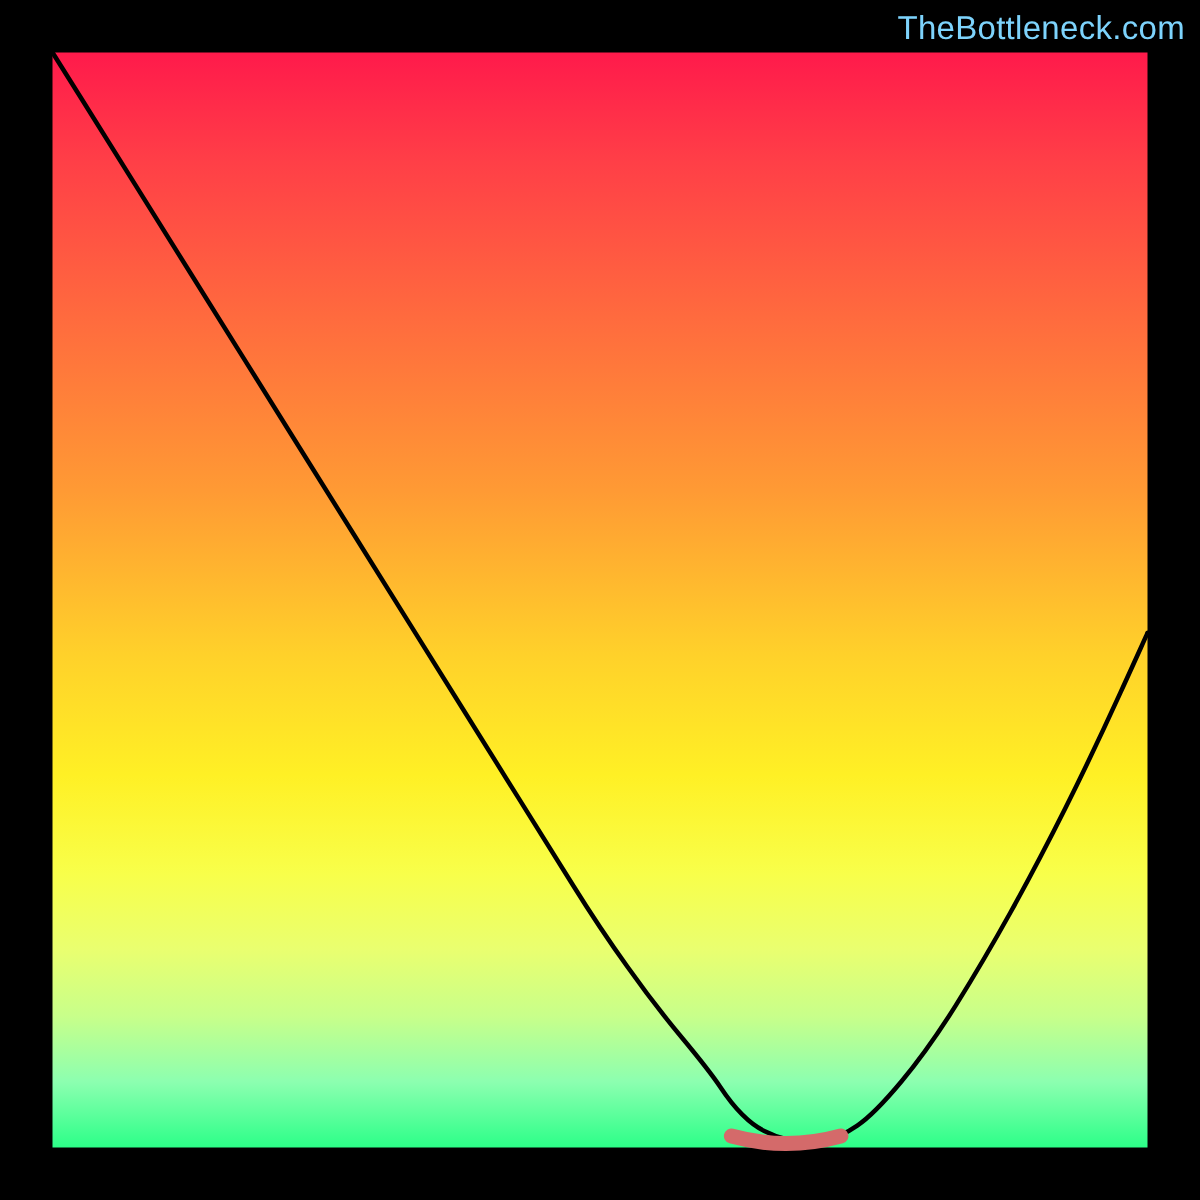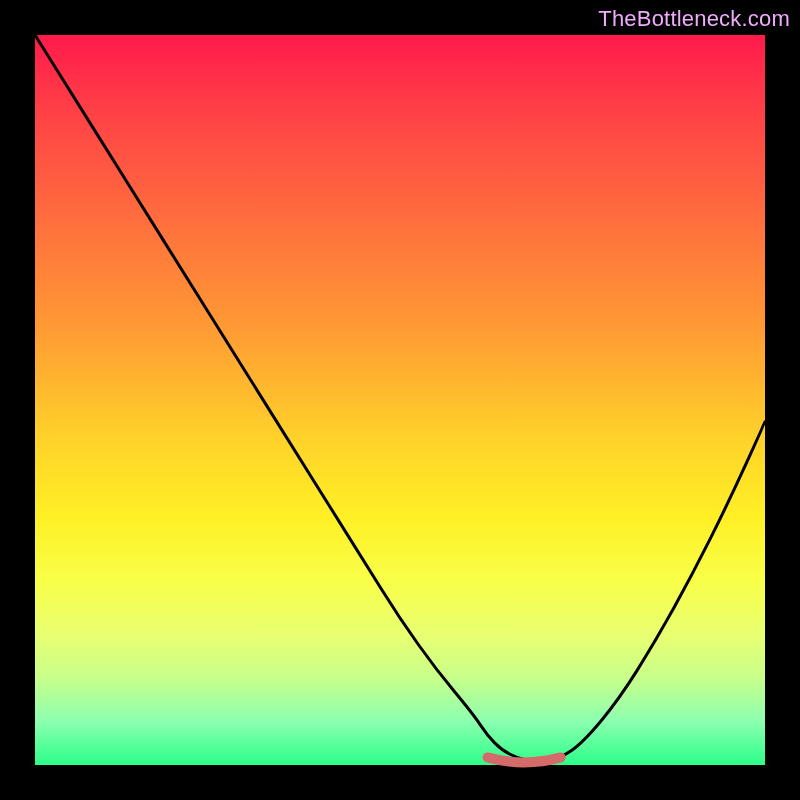--- a/index.html
+++ b/index.html
@@ -39,21 +39,21 @@
       #8cffb0 94%,
       #2cff88 100%
     );
   }
   .watermark {
     position: absolute;
     top: 6px;
     right: 10px;
     font-family: Arial, Helvetica, sans-serif;
     font-size: 22px;
-    color: #f0abfc;
+    color: #7dd3fc;
     letter-spacing: 0.2px;
   }
   svg.curve {
     position: absolute;
     left: 0;
     top: 0;
     width: 730px;
     height: 730px;
     overflow: visible;
   }

